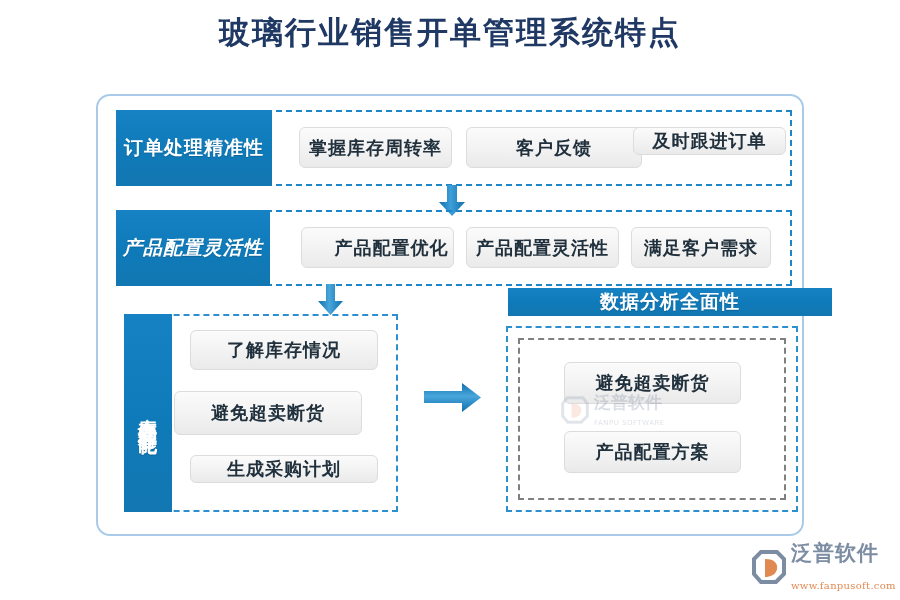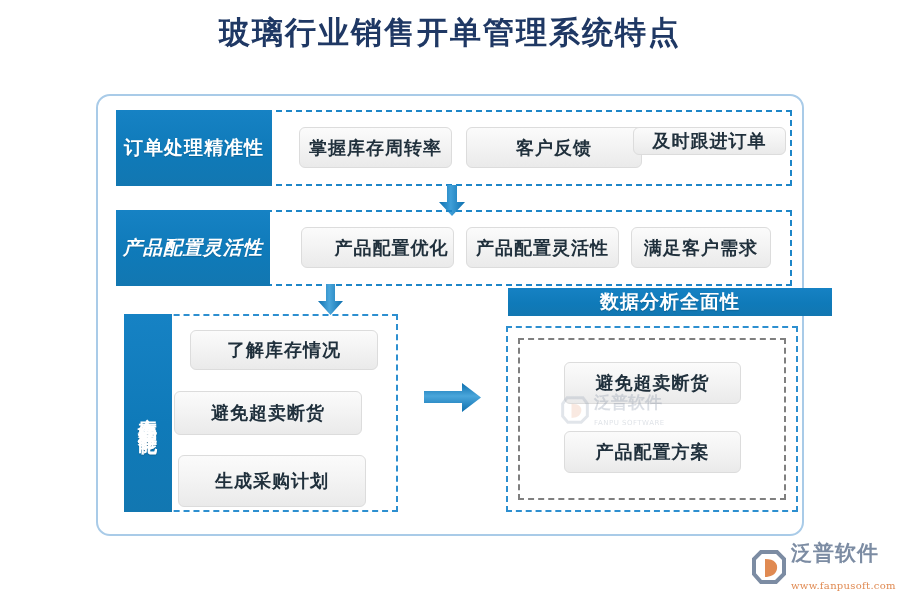--- a/index.html
+++ b/index.html
@@ -246,21 +246,21 @@
 </svg>
 
 <div class="dashed-box" style="left:124px; top:314px; width:274px; height:198px;"></div>
 
 <div class="blue-vertical" style="left:124px; top:314px; width:48px; height:198px;">
   <span>库存管理智能化</span>
 </div>
 
 <div class="gray-box" style="left:190px; top:330px; width:188px; height:40px;">了解库存情况</div>
 <div class="gray-box" style="left:174px; top:391px; width:188px; height:44px;">避免超卖断货</div>
-<div class="gray-box" style="left:178px; top:455px; width:188px; height:52px;">生成采购计划</div>
+<div class="gray-box" style="left:190px; top:455px; width:188px; height:28px;">生成采购计划</div>
 
 <svg class="arrow-right" style="left:424px; top:382px;" width="58" height="32" viewBox="0 0 58 32">
   <defs>
     <linearGradient id="agd3" x1="0" y1="0" x2="0" y2="1">
       <stop offset="0%" stop-color="#0d6fae"></stop>
       <stop offset="45%" stop-color="#4aa6db"></stop>
       <stop offset="100%" stop-color="#0d6fae"></stop>
     </linearGradient>
   </defs>
   <polygon points="0,9 38,9 38,1 57,15.5 38,30 38,21 0,21" fill="url(#agd3)"></polygon>

